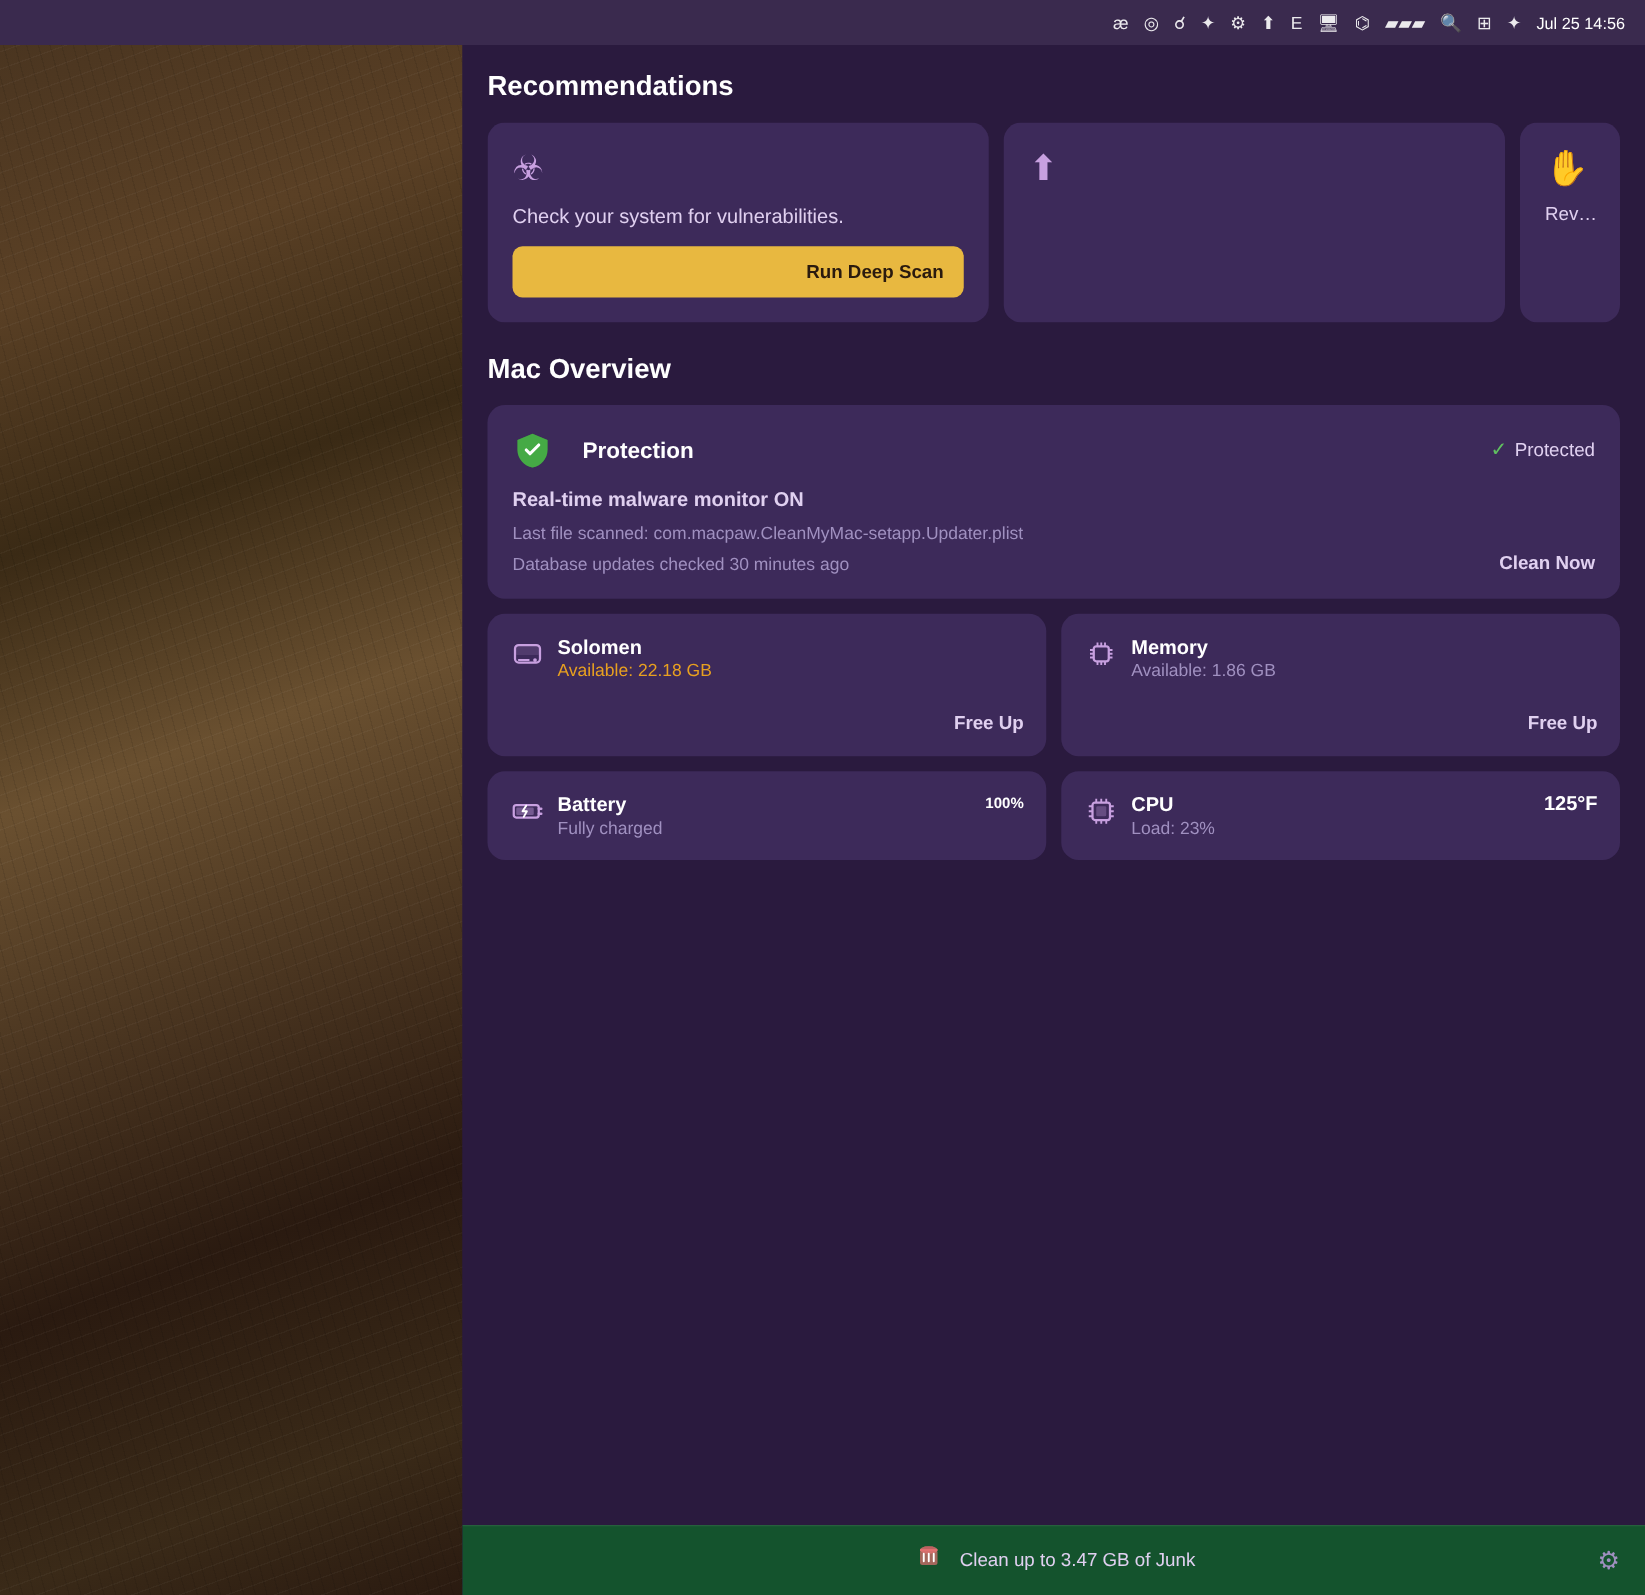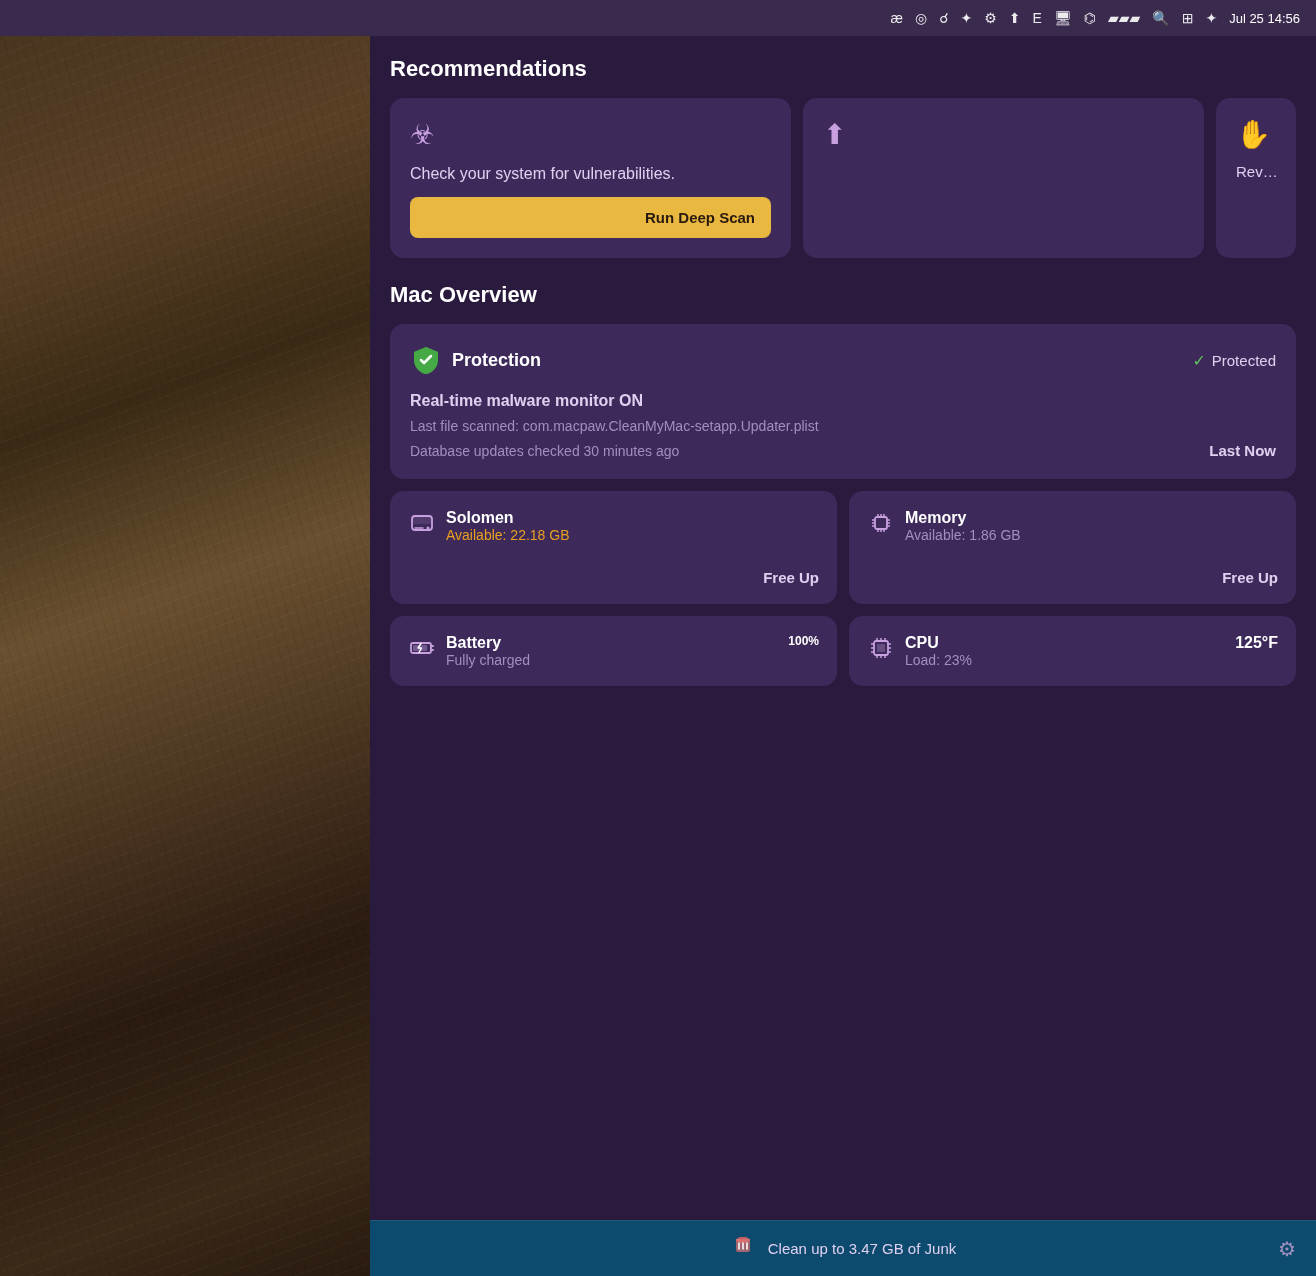--- a/index.html
+++ b/index.html
@@ -194,21 +194,21 @@
     .protection-header {
       display: flex;
       align-items: center;
       justify-content: space-between;
       margin-bottom: 16px;
     }
 
     .protection-left {
       display: flex;
       align-items: center;
-      gap: 10px;
+      gap: 24px;
     }
 
     .shield-icon {
       width: 32px;
       height: 32px;
     }
 
     .protection-title {
       font-size: 18px;
       font-weight: 600;
@@ -338,21 +338,21 @@
       color: #ffffff;
     }
 
     
     .bottom-bar {
       position: absolute;
       bottom: 0;
       left: 370px;
       right: 0;
       height: 56px;
-      background: #0c4a6e;
+      background: #14532d;
       display: flex;
       align-items: center;
       justify-content: center;
       gap: 12px;
       border-top: 1px solid rgba(255,255,255,0.08);
     }
 
     .bottom-trash-icon {
       font-size: 22px;
     }
@@ -436,21 +436,21 @@
         </div>
       </div>
 
       <div class="protection-detail">Real-time malware monitor ON</div>
       <div class="protection-file">
         <span>Last file scanned:</span>
         <span>com.macpaw.CleanMyMac-setapp.Updater.plist</span>
       </div>
       <div class="protection-db-row">
         <span class="protection-db">Database updates checked 30 minutes ago</span>
-        <button class="check-now-btn">Last Now</button>
+        <button class="check-now-btn">Clean Now</button>
       </div>
     </div>
 
     <div class="two-col">
 
       <div class="stat-card">
         <div class="stat-card-header">
           <span class="stat-icon">
             <svg width="28" height="28" viewBox="0 0 28 28" fill="none" xmlns="http://www.w3.org/2000/svg">
               <rect x="4" y="7" width="20" height="14" rx="3" stroke="#c8a0e0" stroke-width="1.8" fill="none"></rect>

